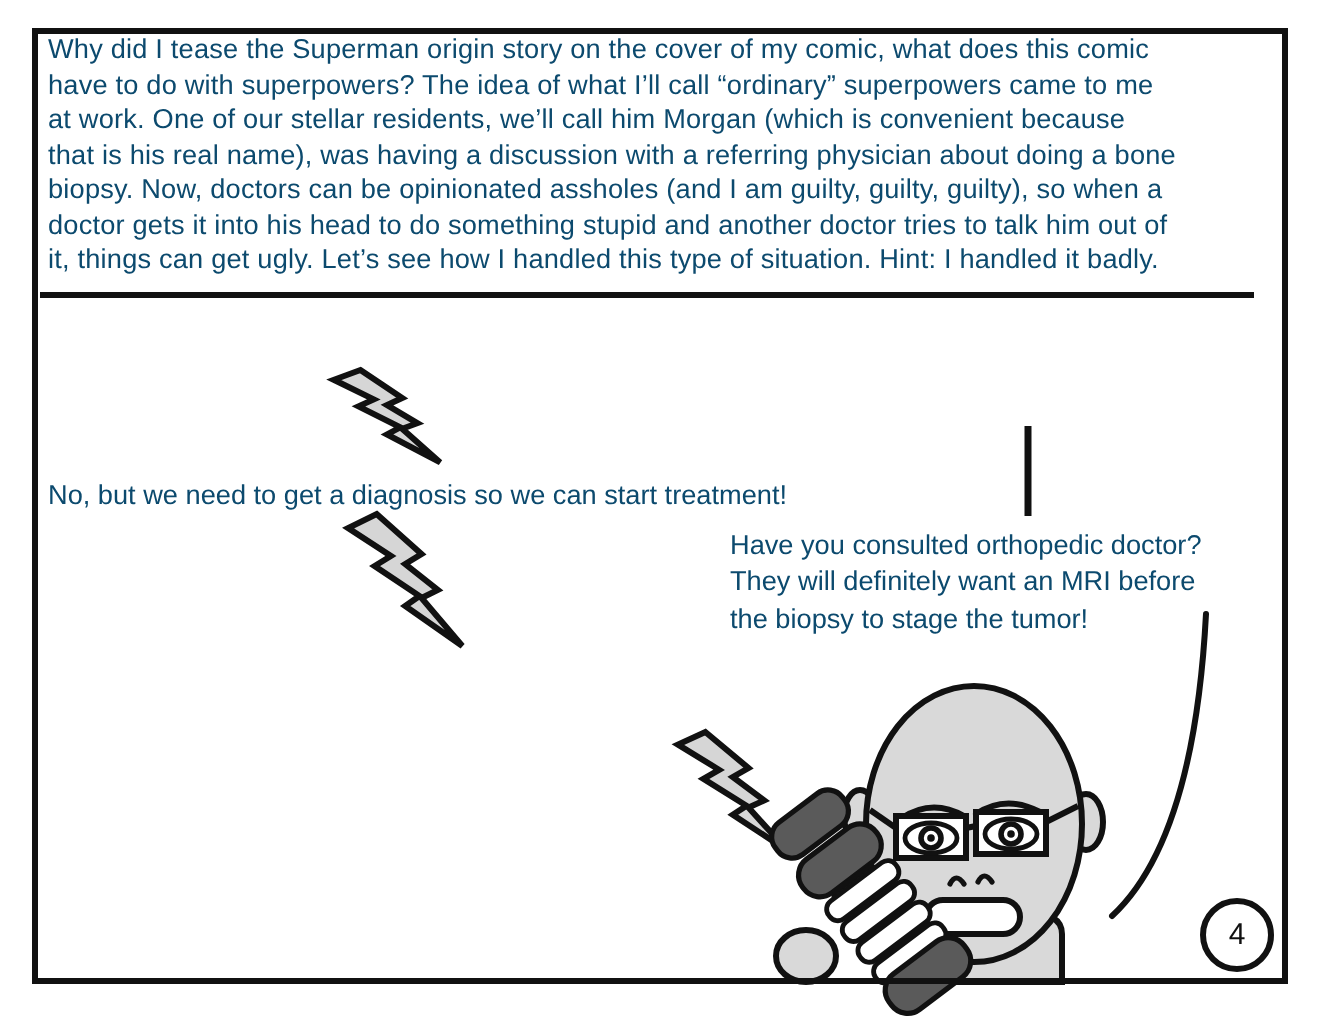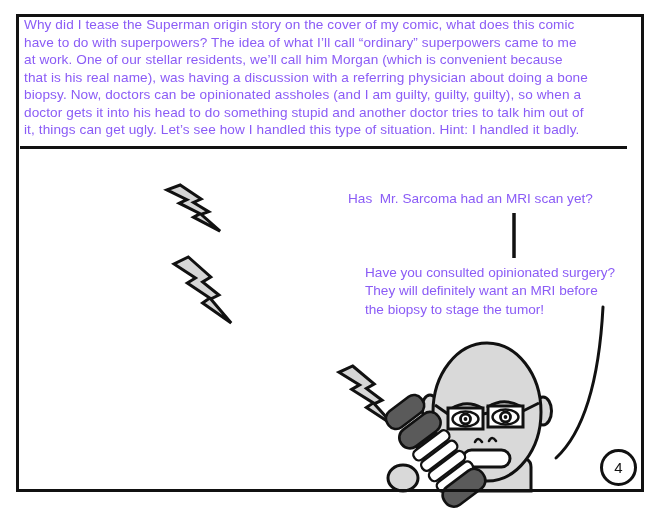--- a/index.html
+++ b/index.html
@@ -4,21 +4,21 @@
 <style>
   html,body{margin:0;padding:0;background:#ffffff;}
   .page{
     position:relative;width:660px;height:510px;background:#ffffff;
     font-family:"Liberation Sans",sans-serif;color:#111;overflow:hidden;
   }
   .panel-border{
     position:absolute;left:16px;top:14px;width:622px;height:472px;
     border:3px solid #111;background:transparent;
   }
-  .txt{position:absolute;white-space:pre-wrap;color:#8b5cf6;}
+  .txt{position:absolute;white-space:pre-wrap;color:#0c4a6e;}
   .narration{
     left:24px;top:16px;width:614px;
     font-size:13.6px;line-height:17.55px;letter-spacing:0.1px;
   }
   .divider{
     position:absolute;left:20px;top:146px;width:607px;height:3px;background:#111;
   }
   .d-caller1{left:24px;top:162px;font-size:13.6px;line-height:17px;}
   .d-morgan1{left:348px;top:190px;font-size:13.6px;line-height:17px;}
   .d-caller2{left:24px;top:239px;font-size:13.6px;line-height:17px;}
@@ -40,22 +40,22 @@
   <div class="txt narration">Why did I tease the Superman origin story on the cover of my comic, what does this comic
 have to do with superpowers? The idea of what I’ll call “ordinary” superpowers came to me
 at work. One of our stellar residents, we’ll call him Morgan (which is convenient because
 that is his real name), was having a discussion with a referring physician about doing a bone
 biopsy. Now, doctors can be opinionated assholes (and I am guilty, guilty, guilty), so when a
 doctor gets it into his head to do something stupid and another doctor tries to talk him out of
 it, things can get ugly. Let’s see how I handled this type of situation. Hint: I handled it badly.</div>
 
   <div class="divider"></div>
 
-  <div class="txt d-morgan1">Has  Mr. Sarcoma had an MRI scan yet?</div>
-  <div class="txt d-morgan2">Have you consulted opinionated surgery?
+  <div class="txt d-caller2">No, but we need to get a diagnosis so we can start treatment!</div>
+  <div class="txt d-morgan2">Have you consulted orthopedic doctor?
 They will definitely want an MRI before
 the biopsy to stage the tumor!</div>
 
   <svg class="art" viewBox="0 0 660 510">
     <defs>
       <g id="bolt-shape">
         <polygon points="16,0 38,20 30,25 46,38 38,42 58,66 30,46 37,41 15,26 23,21 2,7" fill="#d6d6d6" stroke="#111" stroke-width="3" stroke-linejoin="miter" vector-effect="non-scaling-stroke"></polygon>
       </g>
     </defs>
 

